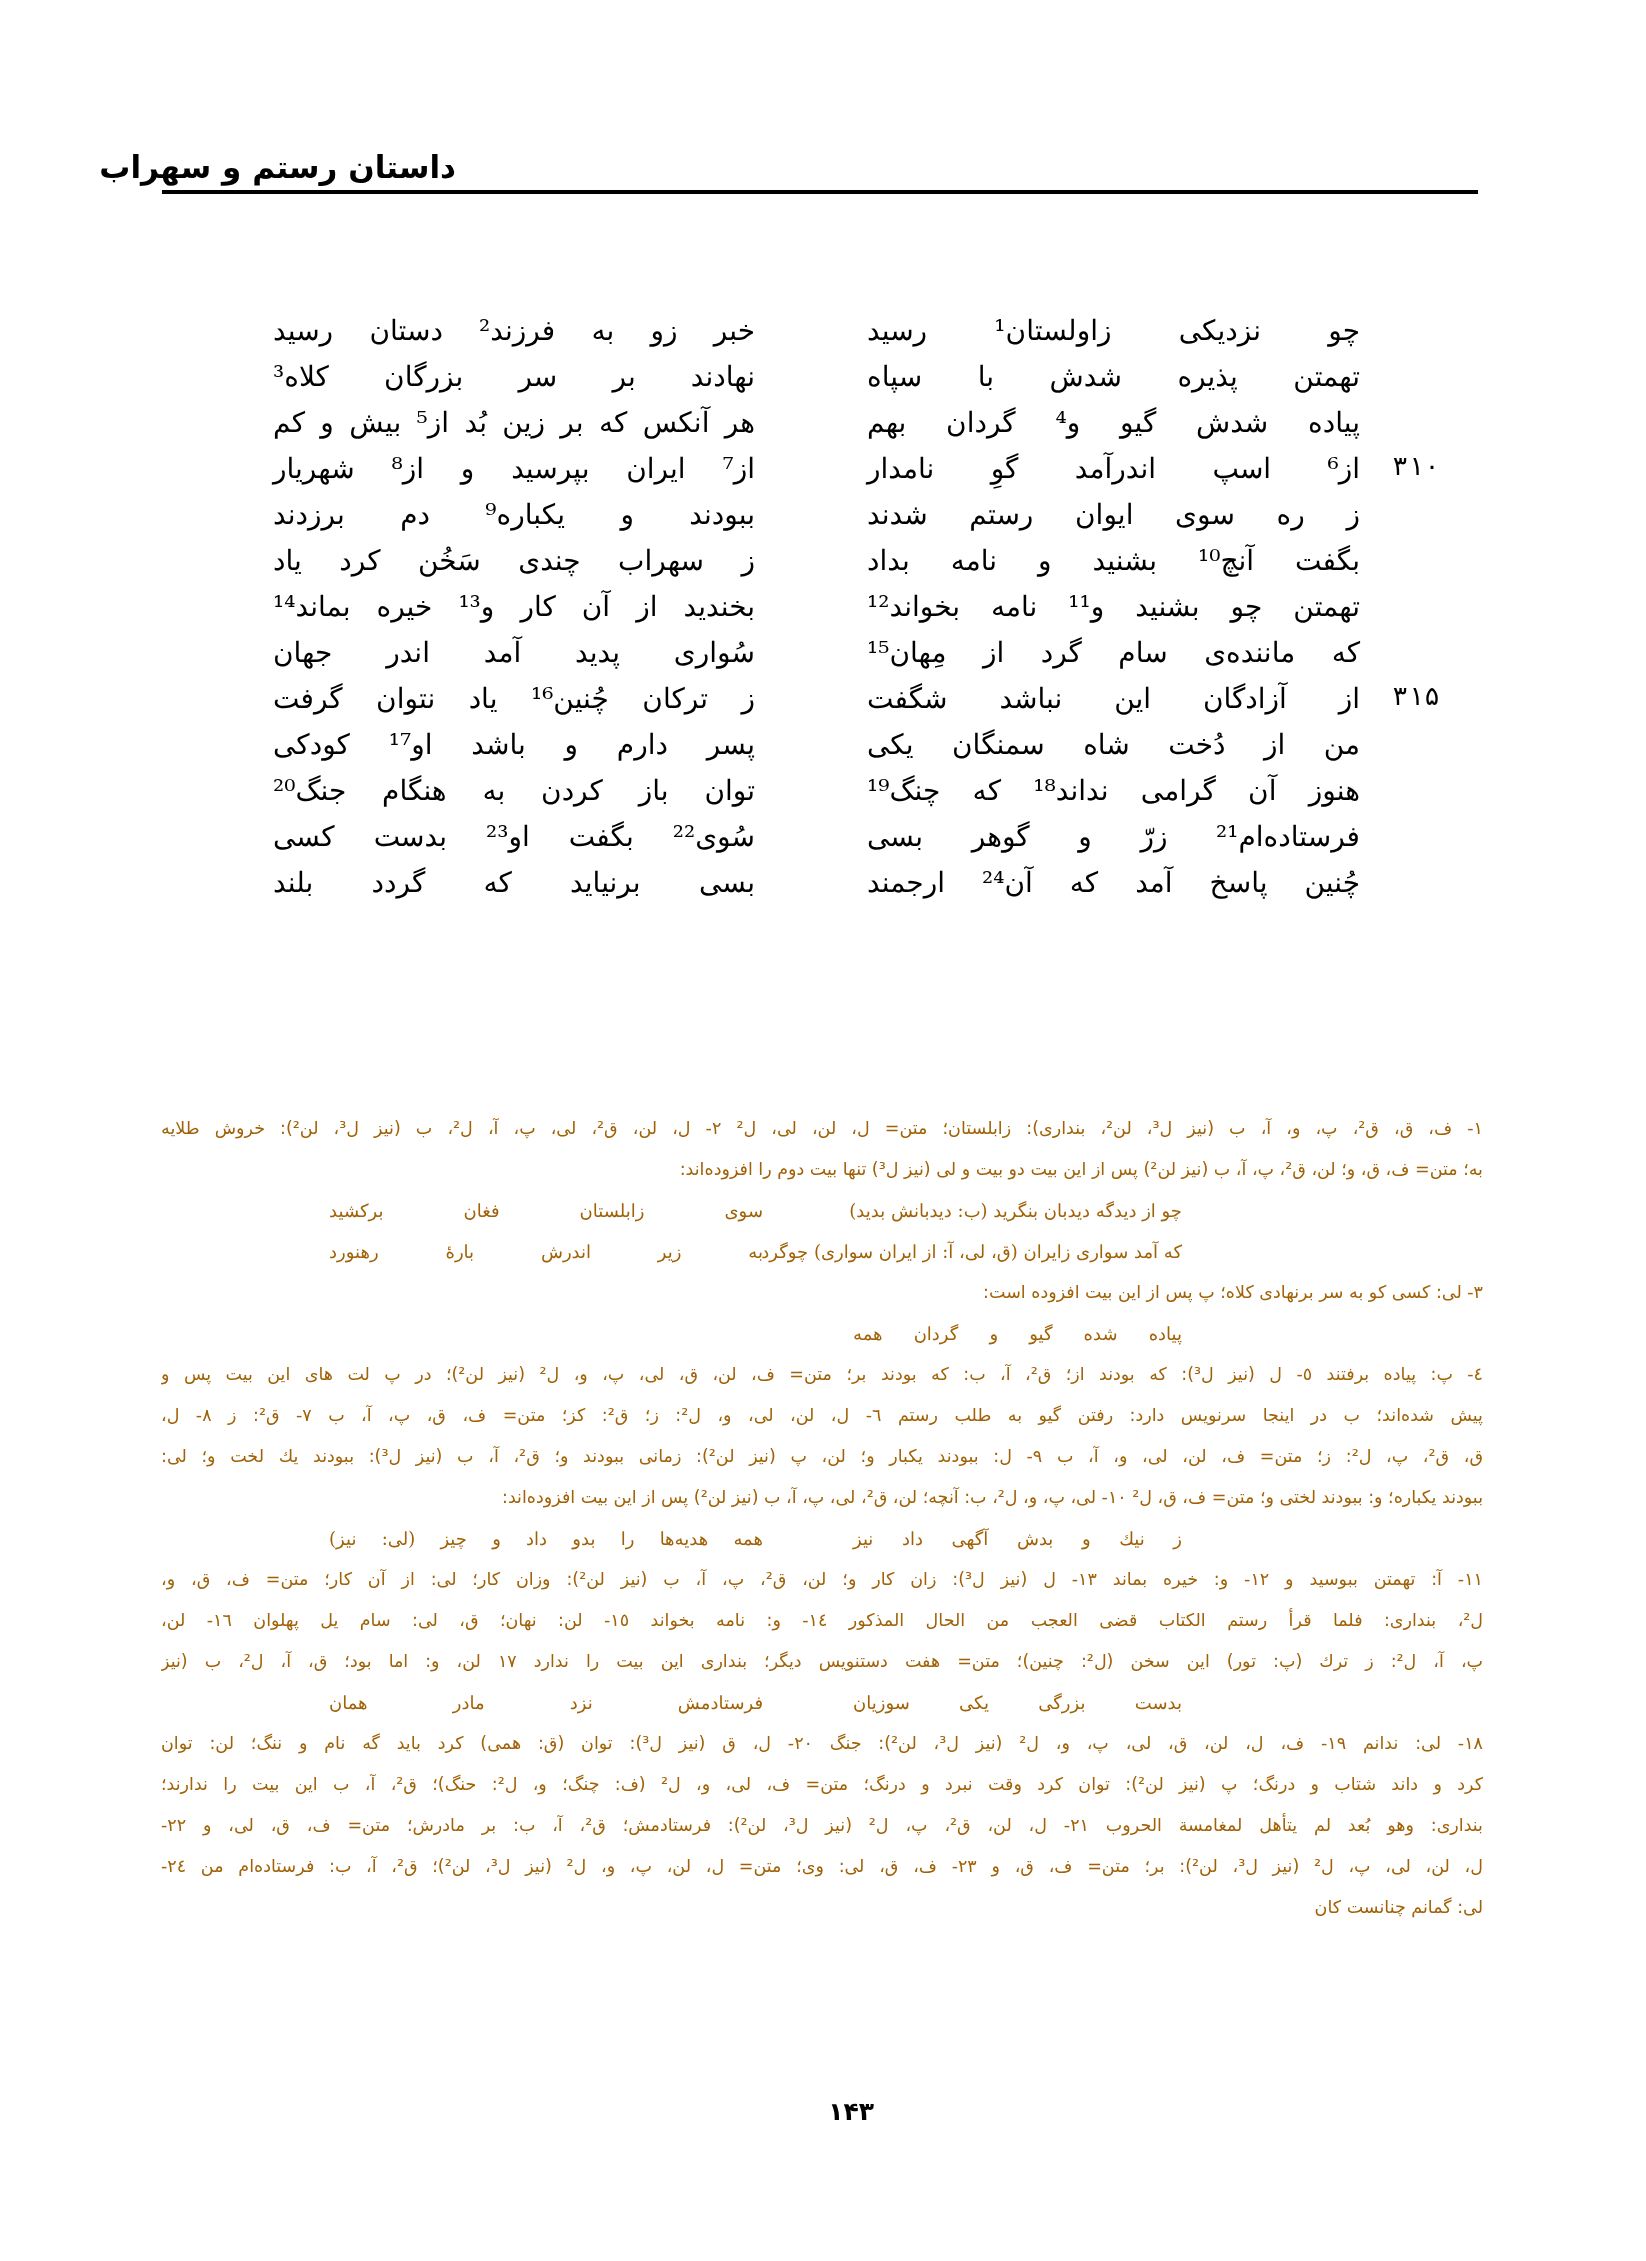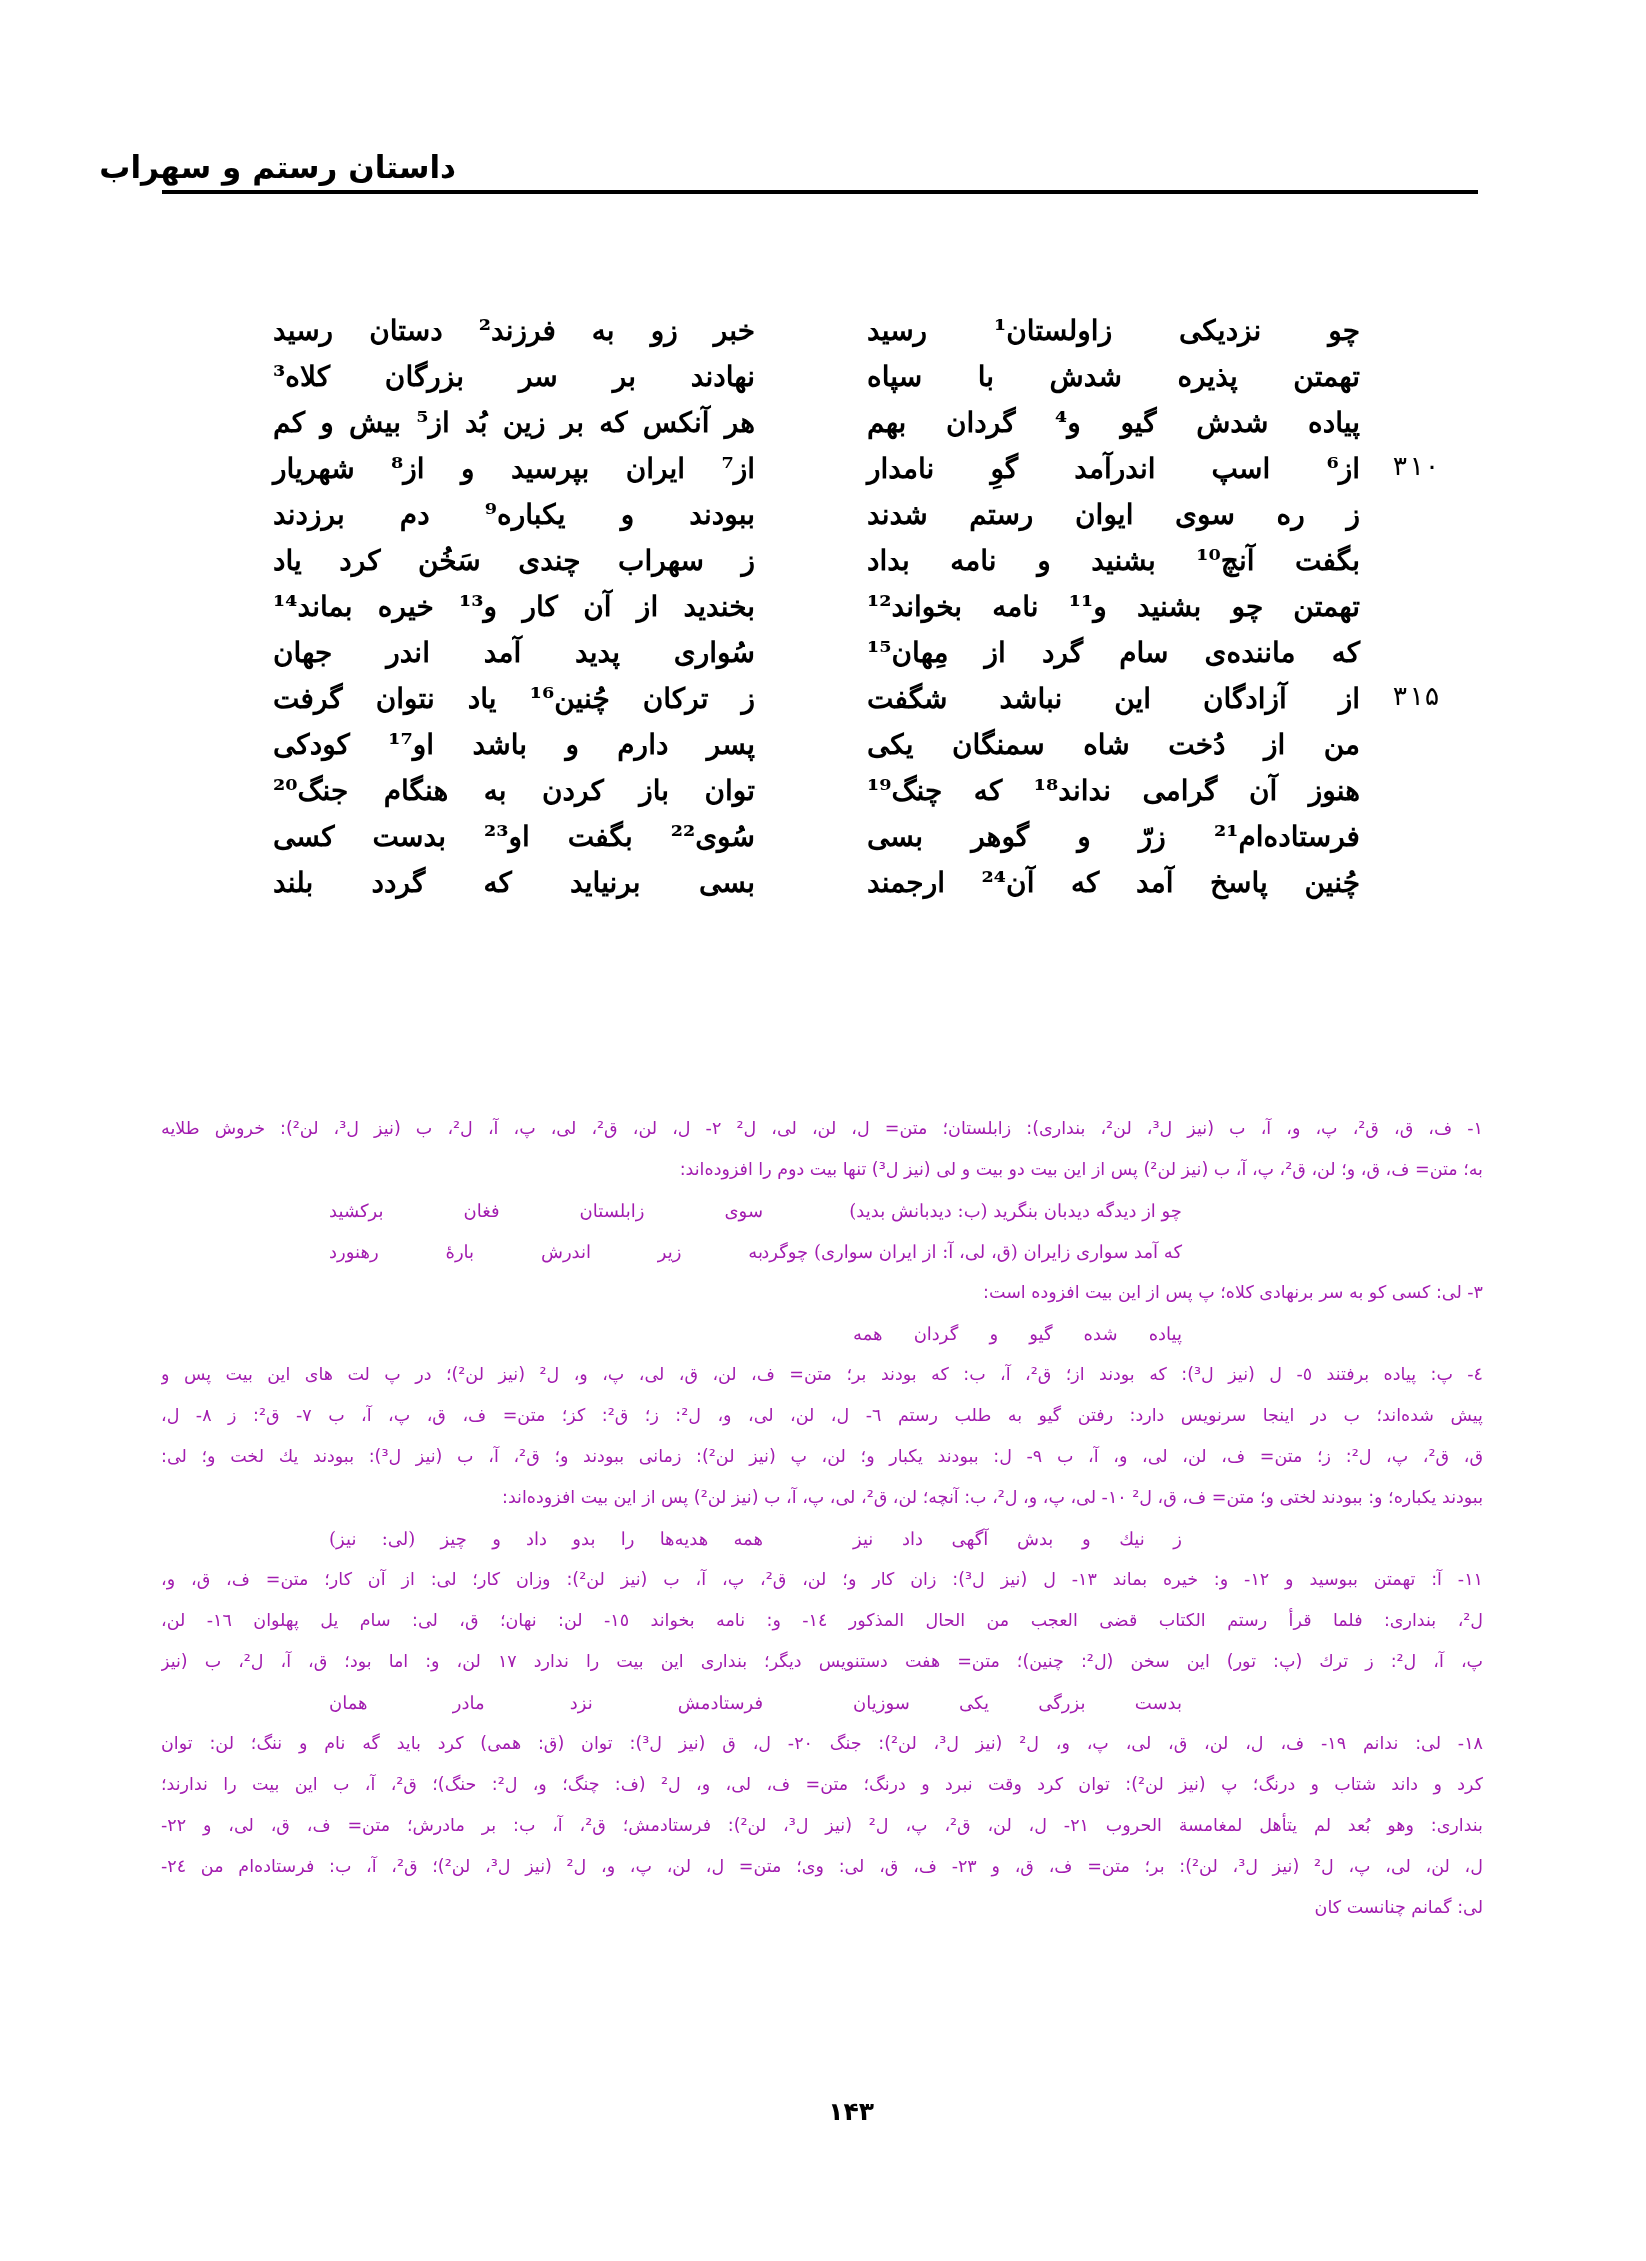--- a/index.html
+++ b/index.html
@@ -2,25 +2,25 @@
 <html style="font-size:11.2px"><head>
 <meta charset="utf-8">
 <style>
   html, body { margin:0; padding:0; background:#ffffff; }
   body { width:1647px; height:2261px; position:relative; overflow:hidden; color:#000; font-family:"DejaVu Sans", sans-serif; }
   .page { position:absolute; left:0; top:0; width:1647px; height:2261px;border-radius:22px; }
   .header-title { position:absolute; left:162px; top:143px; width:294px; height:49px; direction:rtl; text-align:left; font-family:"DejaVu Sans", sans-serif; font-weight:bold; font-size:31px; line-height:49px; white-space:nowrap; }
   .header-rule { position:absolute; left:162px; top:190px; width:1316px; height:3.5px; background:#000; }
   .poem { position:absolute; left:266px; top:308px; width:1189px; }
   .beyt { position:relative; height:46px; direction:rtl; }
-  .hemi { position:absolute; top:0; height:45px; line-height:45px; font-family:"DejaVu Serif", serif; font-size:28px; white-space:nowrap; text-align-last:justify; text-align:justify;font-weight:bold; }
+  .hemi { position:absolute; top:0; height:45px; line-height:45px; font-family:"DejaVu Serif", serif; font-size:28px; white-space:nowrap; text-align-last:justify; text-align:justify; }
   .hemi.right { left:601px; width:493px; }
   .hemi.left { left:7px; width:482px; }
   .vnum { position:absolute; left:1126px; top:0; line-height:45px; font-family:Liberation Mono, monospace; font-size:26.6px; direction:rtl; }
-  .notes { position:absolute; left:161px; top:1108px; width:1322px; direction:rtl; font-family:"DejaVu Sans", sans-serif; font-size:17.5px; color:#a21caf; }
+  .notes { position:absolute; left:161px; top:1108px; width:1322px; direction:rtl; font-family:"DejaVu Sans", sans-serif; font-size:17.5px; color:#a16207; }
   .note-line { height:41px; line-height:41px; white-space:nowrap; text-align:justify; text-align-last:justify; overflow:hidden; }
   .note-line.last { text-align-last:right; }
   .note-verse { position:relative; height:41px; }
   .note-verse .nh { position:absolute; top:0; line-height:41px; white-space:nowrap; font-family:"DejaVu Serif", serif; font-size:18px; text-align:justify; text-align-last:justify; }
   .note-verse .nh.r { left:692px; width:329px; }
   .note-verse .nh.l { left:168px; width:434px; }
   .page-number { position:absolute; left:804px; top:2094px; width:70px; font-family:"DejaVu Sans", sans-serif; font-weight:bold; font-size:25px; line-height:35px; direction:rtl; }
 </style>
 </head>
 <body>

